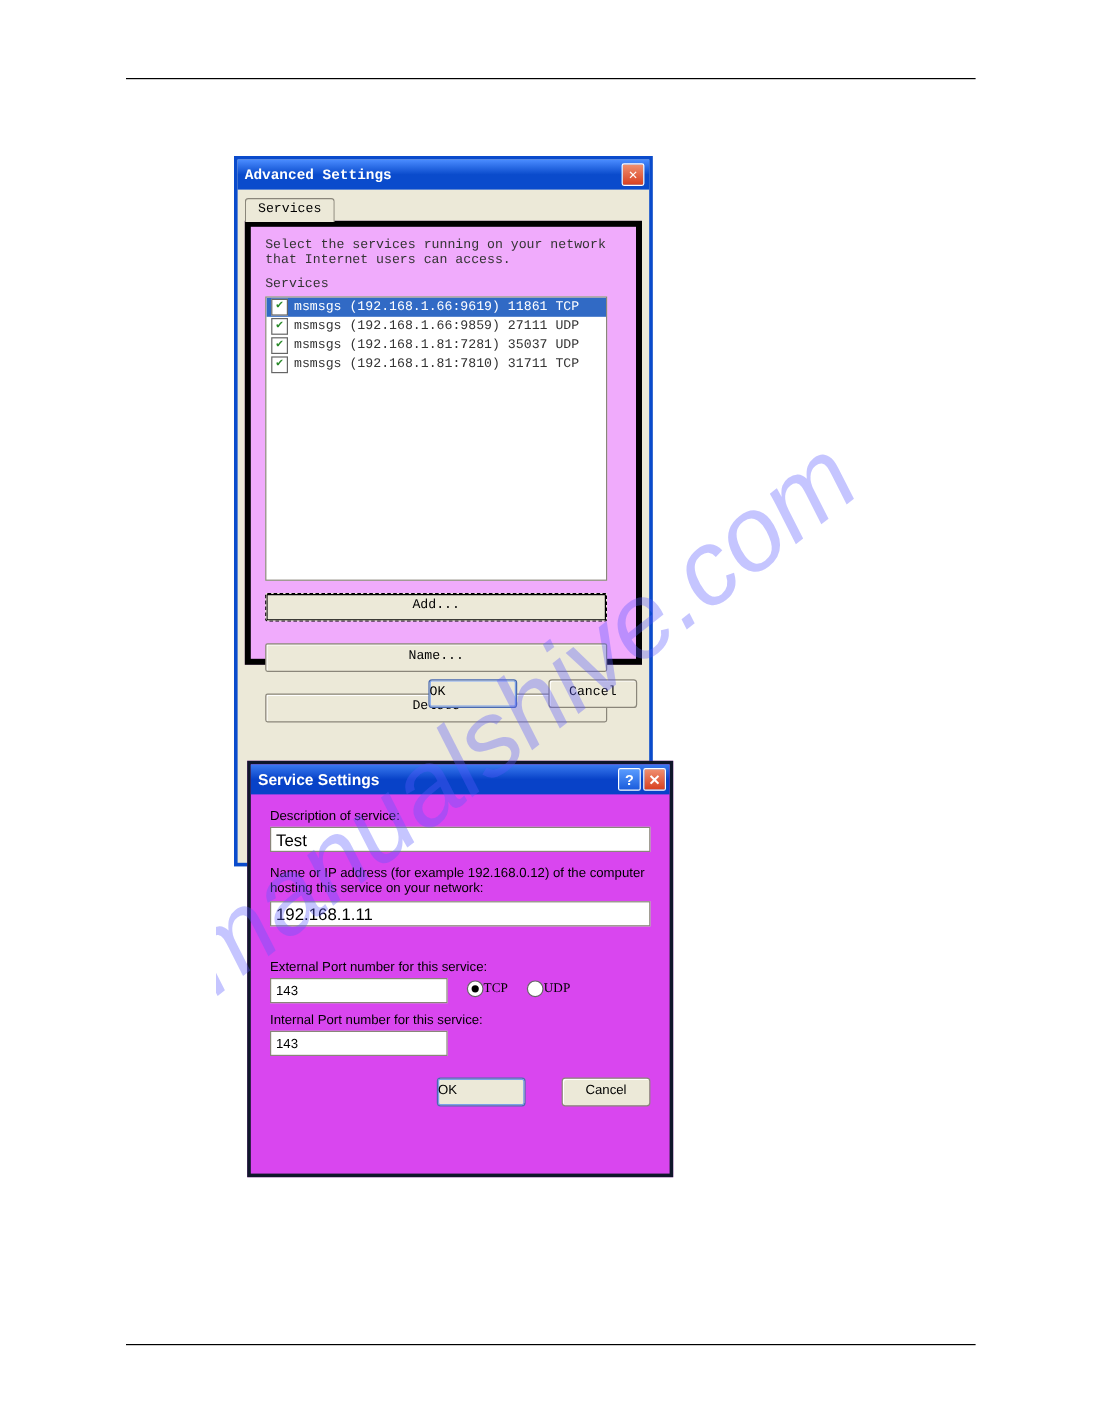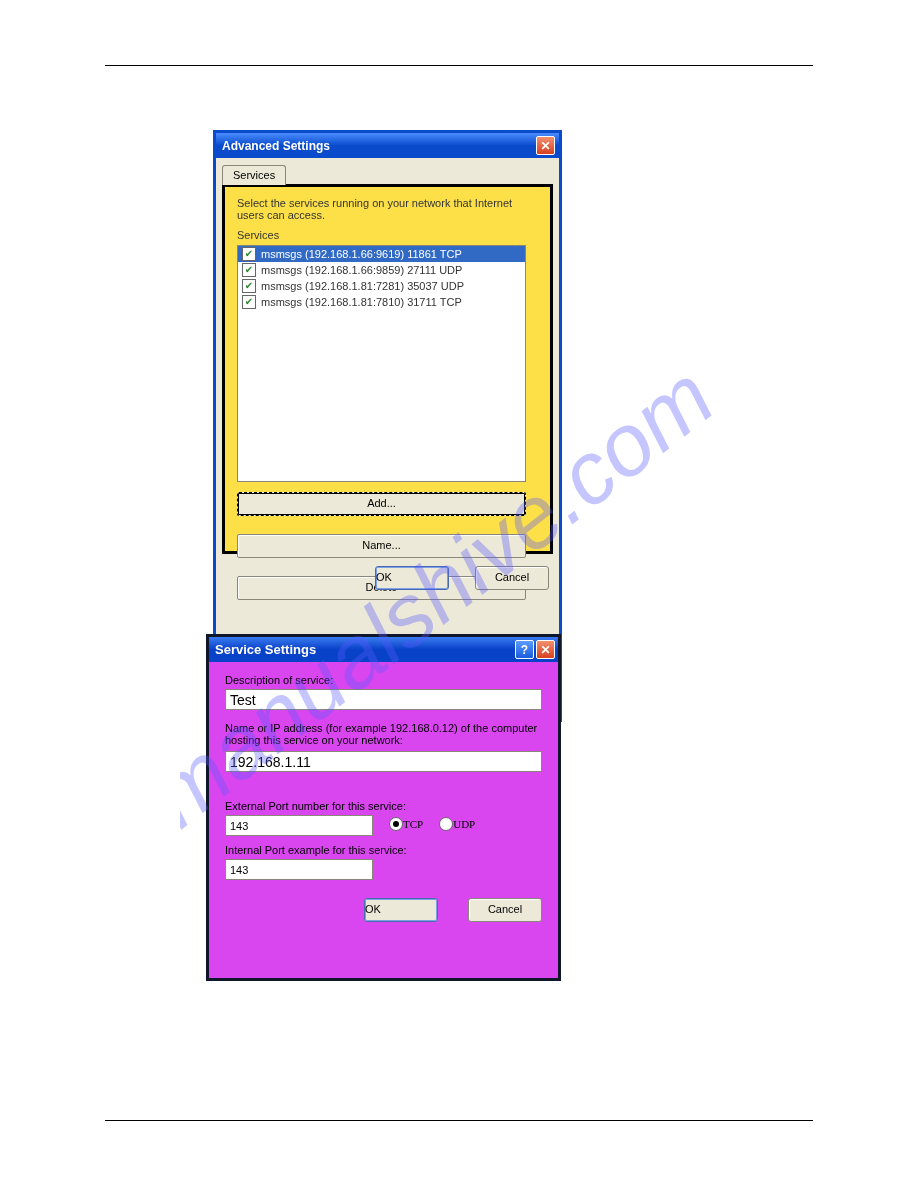--- a/index.html
+++ b/index.html
@@ -32,26 +32,27 @@
     left: 180px;
     width: 540px;
     height: 720px;
     pointer-events: none;
     z-index: 50;
   }
   
   .dialog1 {
     position: absolute;
     top: 130px;
-    left: 213px;
+    left: 195px;
     width: 349px;
     height: 592px;
     border: 3px solid #0a4bcc;
     background: #ece9d8;
     box-sizing: border-box;
+    font-family: Liberation Mono, monospace;
   }
   .titlebar1 {
     height: 25px;
     background: linear-gradient(to bottom,#4a8cff 0%,#0a4bcc 50%,#0a4bcc 100%);
     display: flex;
     align-items: center;
     justify-content: space-between;
     padding: 0 4px 0 6px;
     color: #fff;
     font-weight: bold;
@@ -95,22 +96,22 @@
     border-bottom: none;
     border-top-left-radius: 3px;
     border-top-right-radius: 3px;
     padding: 3px 10px 4px 10px;
     position: relative;
     top: 1px;
     font-size: 11px;
   }
   .tab-body {
     margin: 0 6px 6px 6px;
-    border: 3px solid #000000;
-    background: #fde047;
+    border: 5px solid #000000;
+    background: #f0abfc;
     padding: 10px 24px 10px 12px;
     height: 370px;
     box-sizing: border-box;
   }
   .lbl { color: #333; font-size: 11px; }
   .services-box {
     margin-top: 4px;
     background: #fff;
     border: 1px solid #8a867a;
     height: 235px;
@@ -326,20 +327,20 @@
       <div class="radio-wrap">
         <span class="radio checked"></span>
         <span>TCP</span>
       </div>
       <div class="radio-wrap">
         <span class="radio"></span>
         <span>UDP</span>
       </div>
     </div>
     <div style="height:8px;"></div>
-    <div>Internal Port example for this service:</div>
+    <div>Internal Port number for this service:</div>
     <input class="port-input" value="143" style="">
   </div>
   <div class="dlg2-bottom">
     <div class="xp-ok">OK</div>
     <div class="xp-cancel">Cancel</div>
   </div>
 </div>
 
 </body></html>

